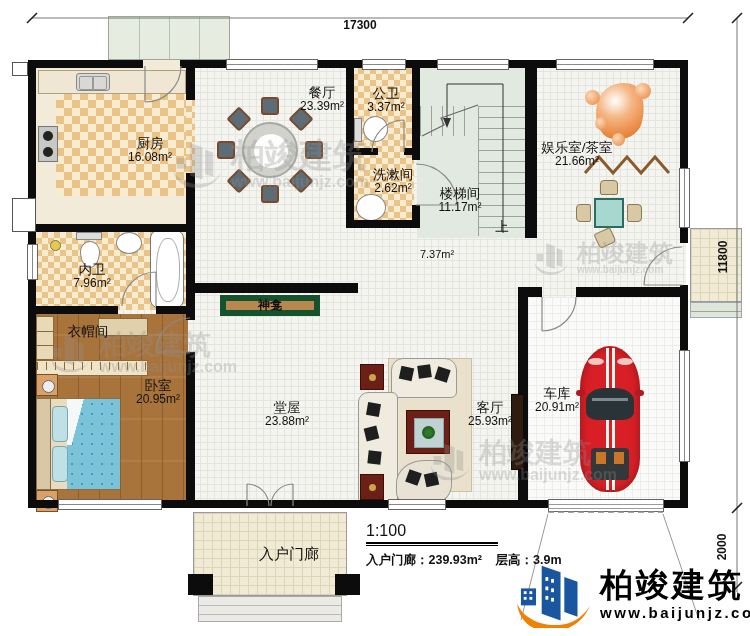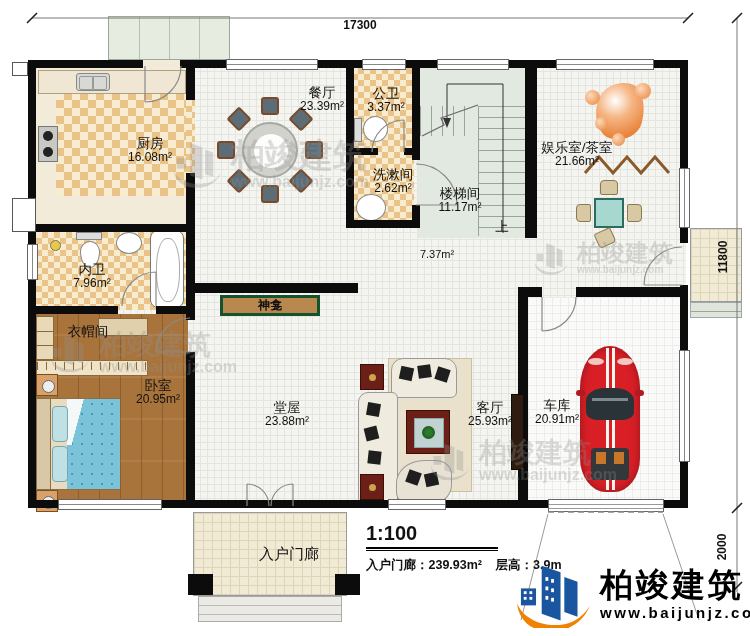--- a/index.html
+++ b/index.html
@@ -26,21 +26,21 @@
   .dim{position:absolute;font-weight:bold;font-size:12px;z-index:7;text-align:center}
   .dim.vert{transform:rotate(-90deg)}
   svg.lines{position:absolute;left:0;top:0;z-index:5;pointer-events:none}
   .wm{position:absolute;display:flex;align-items:center;gap:7px;opacity:.30;z-index:6;color:#8f8f8f;font-weight:bold}
   .wm .wm-txt{display:flex;flex-direction:column;line-height:1.05}
   .treads-v{position:absolute;z-index:2;background:repeating-linear-gradient(180deg,#97a697 0 1px,transparent 1px 11px);border-left:1px solid #97a697;box-sizing:border-box}
   .treads-h{position:absolute;z-index:2;background:repeating-linear-gradient(90deg,#97a697 0 1px,transparent 1px 11px)}
   .info{position:absolute;left:366px;top:522px;width:190px;z-index:7}
   .info .t-row{display:flex;align-items:baseline;gap:8px}
   .info .title{font-size:23px;font-weight:bold;letter-spacing:1px}
-  .info .scale{font-size:20px;font-weight:bold}
+  .info .scale{font-size:16px;font-weight:normal}
   .info .rule{width:132px;height:4px;border-top:2px solid #000;border-bottom:1px solid #000;box-sizing:border-box;margin:2px 0 4px}
   .info .row{font-size:12.5px;font-weight:bold;margin-top:6px;white-space:nowrap}
   .brand{position:absolute;z-index:8}
   .brand-name{font-size:33px;font-weight:900;letter-spacing:3px;color:#000;line-height:1}
   .brand-url{font-size:15px;font-weight:bold;letter-spacing:2.5px;color:#000;margin-top:3px}
   .col{position:absolute;background:#0c0c0c;z-index:4}
 </style>
 </head>
 <body>
 
@@ -122,21 +122,21 @@
     <div style="position:absolute;left:5px;top:5px;width:11px;height:11px;background:#eee;border:1px solid #666;border-radius:50%"></div>
   </div>
   <div class="furn" style="left:36px;top:398px;width:84px;height:92px;background:#e8dbc0;border:1px solid #8a7048">
     <div style="position:absolute;left:0;top:0;width:13px;height:100%;background:#d8c8a8;border-right:1px solid #8a7048"></div>
     <div style="position:absolute;left:30px;top:0;width:53px;height:100%;background:#7ac3d9;background-image:radial-gradient(#4a98b4 1px,transparent 1.5px);background-size:10px 10px"></div>
     <div style="position:absolute;left:30px;top:0;width:18px;height:46px;background:linear-gradient(105deg,#f4f8f8 55%,transparent 56%)"></div>
     <div style="position:absolute;left:15px;top:7px;width:14px;height:34px;background:#bfe0e4;border:1px solid #7aa8b0;border-radius:4px"></div>
     <div style="position:absolute;left:15px;top:47px;width:14px;height:34px;background:#bfe0e4;border:1px solid #7aa8b0;border-radius:4px"></div>
   </div>
 
-  <div class="furn" style="left:220px;top:295px;width:100px;height:21px;background:#b9884e;border:3px solid #14532d;z-index:4;display:flex;align-items:center;justify-content:center">
+  <div class="furn" style="left:220px;top:295px;width:100px;height:21px;background:#b9884e;border:6px solid #14532d;z-index:4;display:flex;align-items:center;justify-content:center">
     <span style="font-size:12px;font-weight:bold">神龛</span>
   </div>
 
   <div class="furn" style="left:388px;top:358px;width:84px;height:134px;background:#e9e1cb;border:1px solid #cbbfa0"></div>
   <div class="furn" style="left:391px;top:358px;width:66px;height:40px;background:#f0ebdf;border:1px solid #999;border-radius:12px 12px 6px 6px">
     <div style="position:absolute;left:8px;top:8px;width:13px;height:13px;background:#1e1e1e;transform:rotate(12deg)"></div>
     <div style="position:absolute;left:26px;top:6px;width:13px;height:13px;background:#1e1e1e;transform:rotate(-8deg)"></div>
     <div style="position:absolute;left:44px;top:9px;width:13px;height:13px;background:#1e1e1e;transform:rotate(18deg)"></div>
   </div>
   <div class="furn" style="left:358px;top:392px;width:40px;height:116px;background:#f0ebdf;border:1px solid #999;border-radius:10px 6px 6px 10px">
@@ -341,21 +341,21 @@
       <div class="ar">20.95m²</div>
     </div>
   <div class="lbl" style="left:287px;top:400px">
     <div class="nm">堂屋</div>
       <div class="ar">23.88m²</div>
     </div>
   <div class="lbl" style="left:490px;top:400px">
     <div class="nm">客厅</div>
       <div class="ar">25.93m²</div>
     </div>
-  <div class="lbl" style="left:557px;top:398px">
+  <div class="lbl" style="left:557px;top:386px">
     <div class="nm">车库</div>
       <div class="ar">20.91m²</div>
     </div>
   <div class="lbl" style="left:289px;top:546px">
     <div class="nm" style="font-size:15px">入户门廊</div>
     </div>
   <div class="lbl" style="left:502px;top:219px">
     <div class="nm">上</div>
     </div>
 

